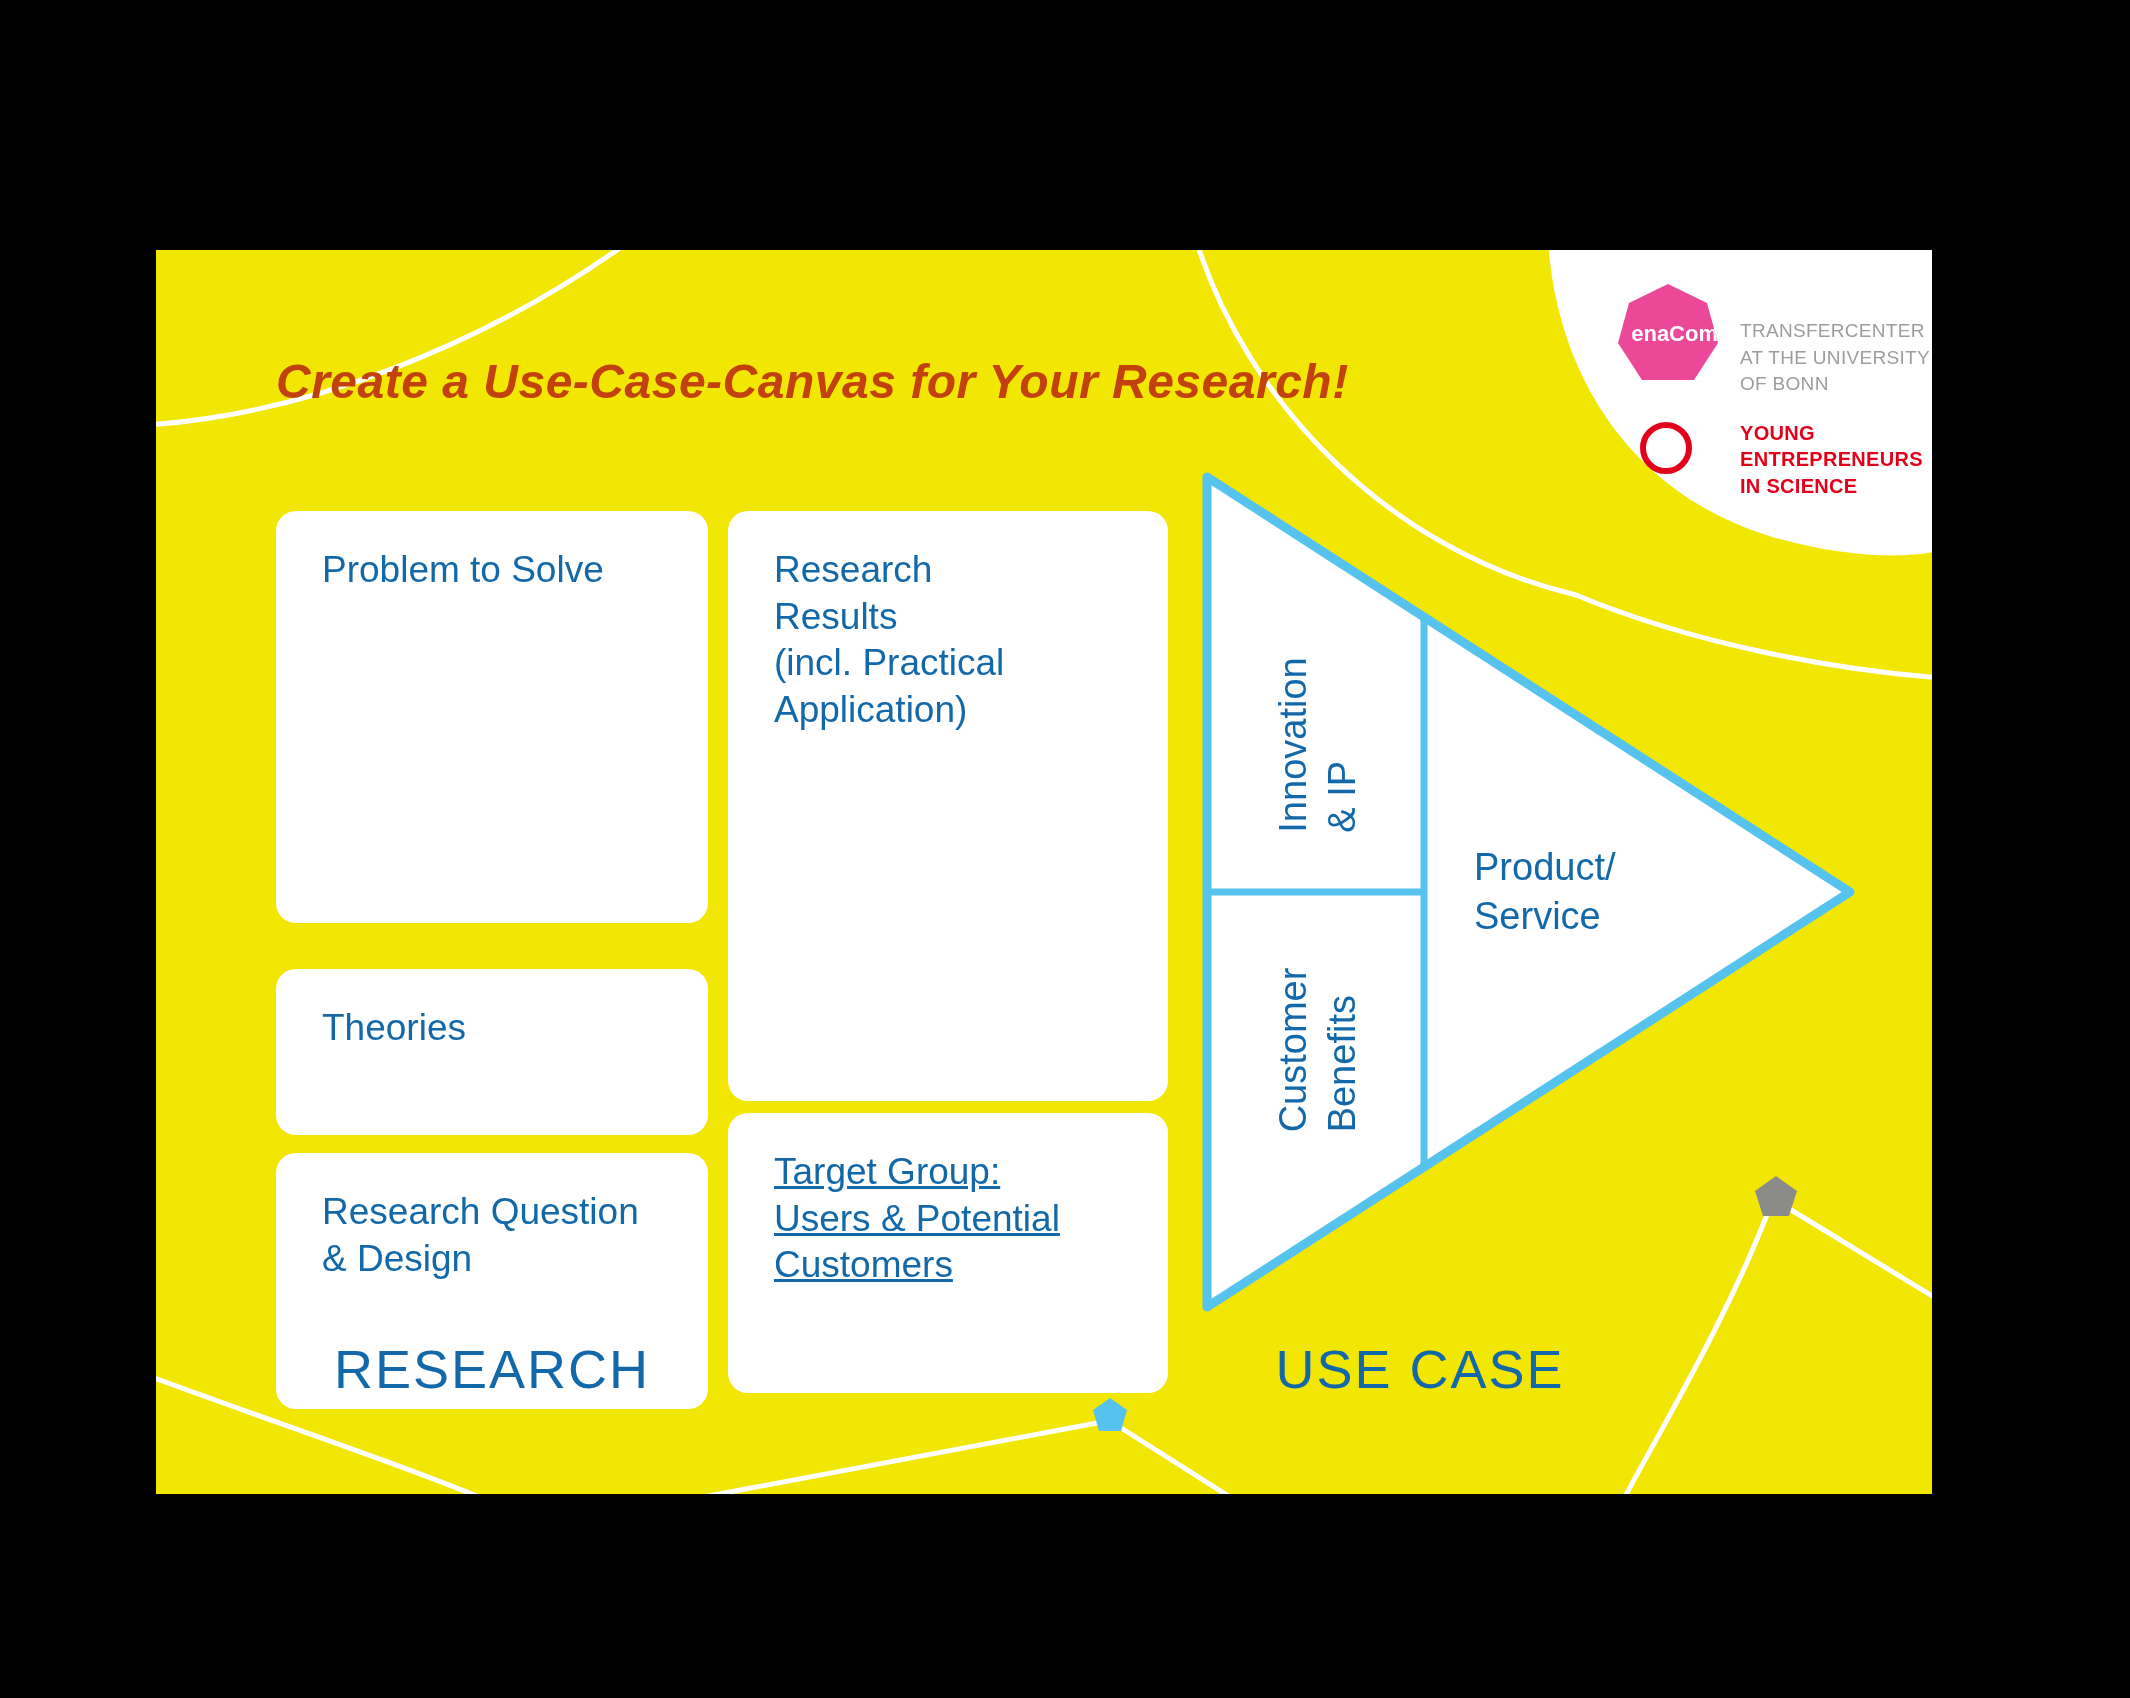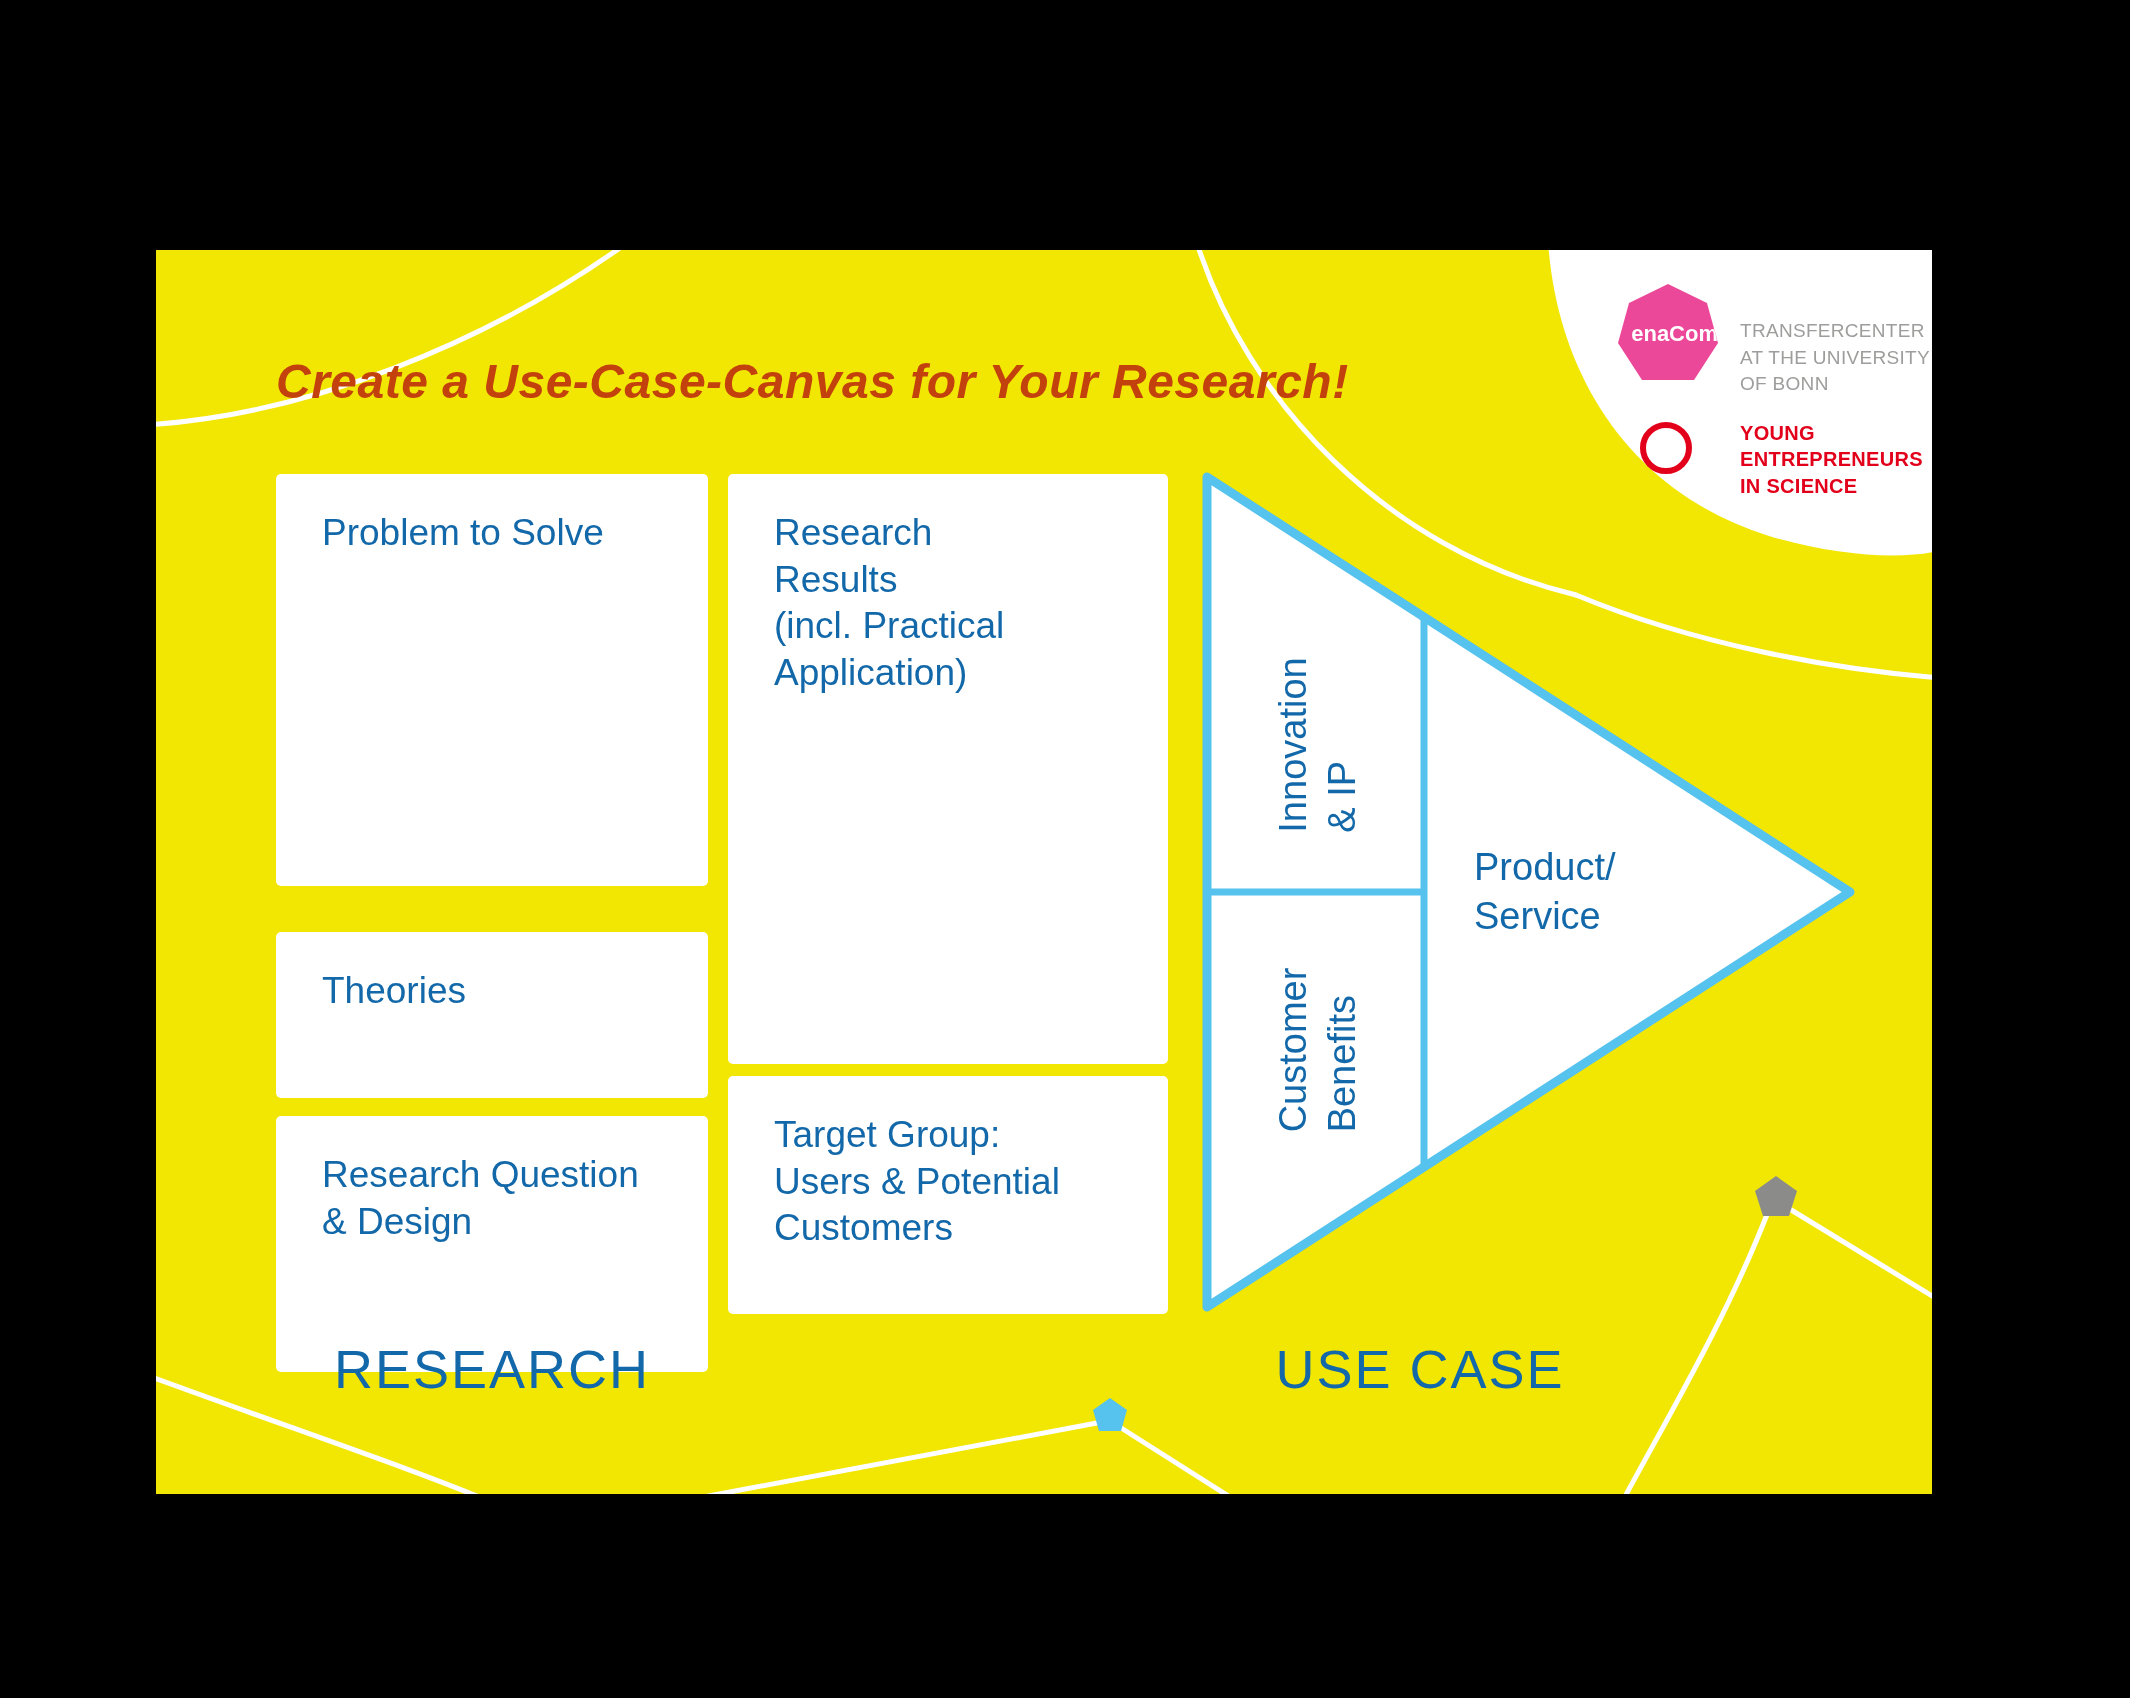--- a/index.html
+++ b/index.html
@@ -19,32 +19,33 @@
   .bg-svg { position:absolute; left:0; top:0; width:1776px; height:1244px; }
   .title {
     position:absolute; left:120px; top:104px;
     font-size:48px; font-weight:700; font-style:italic;
     color:#c2410c; letter-spacing:0.5px;
     white-space:pre-line;
   }
   .card {
     position:absolute;
     background:#ffffff;
-    border-radius:5px;
+    border-radius:20px;
     color:#1268A9;
     font-size:37px; line-height:1.26;
     padding:36px 24px 12px 46px;
     box-sizing:border-box;
     white-space:pre-line;
+    margin-top:37px;
   }
   .card-problem  { left:120px; top:224px; width:432px; height:412px; }
   .card-theories { left:120px; top:682px; width:432px; height:166px; }
   .card-rq       { left:120px; top:866px; width:432px; height:256px; }
   .card-results  { left:572px; top:224px; width:440px; height:590px; }
-  .card-target   { left:572px; top:826px; width:440px; height:238px; }
+  .card-target   { left:572px; top:826px; width:440px; height:280px;text-decoration:underline; }
   .triangle-svg { position:absolute; left:1046px; top:222px; width:660px; height:840px; }
   .vlabel {
     position:absolute;
     color:#1268A9; font-size:38px; line-height:1.28;
     white-space:pre-line; text-align:left;
     transform:translate(-50%,-50%) rotate(-90deg);
   }
   .vlabel.innovation { left:1162px; top:495px; }
   .vlabel.customer   { left:1162px; top:800px; }
   .hlabel-product {

